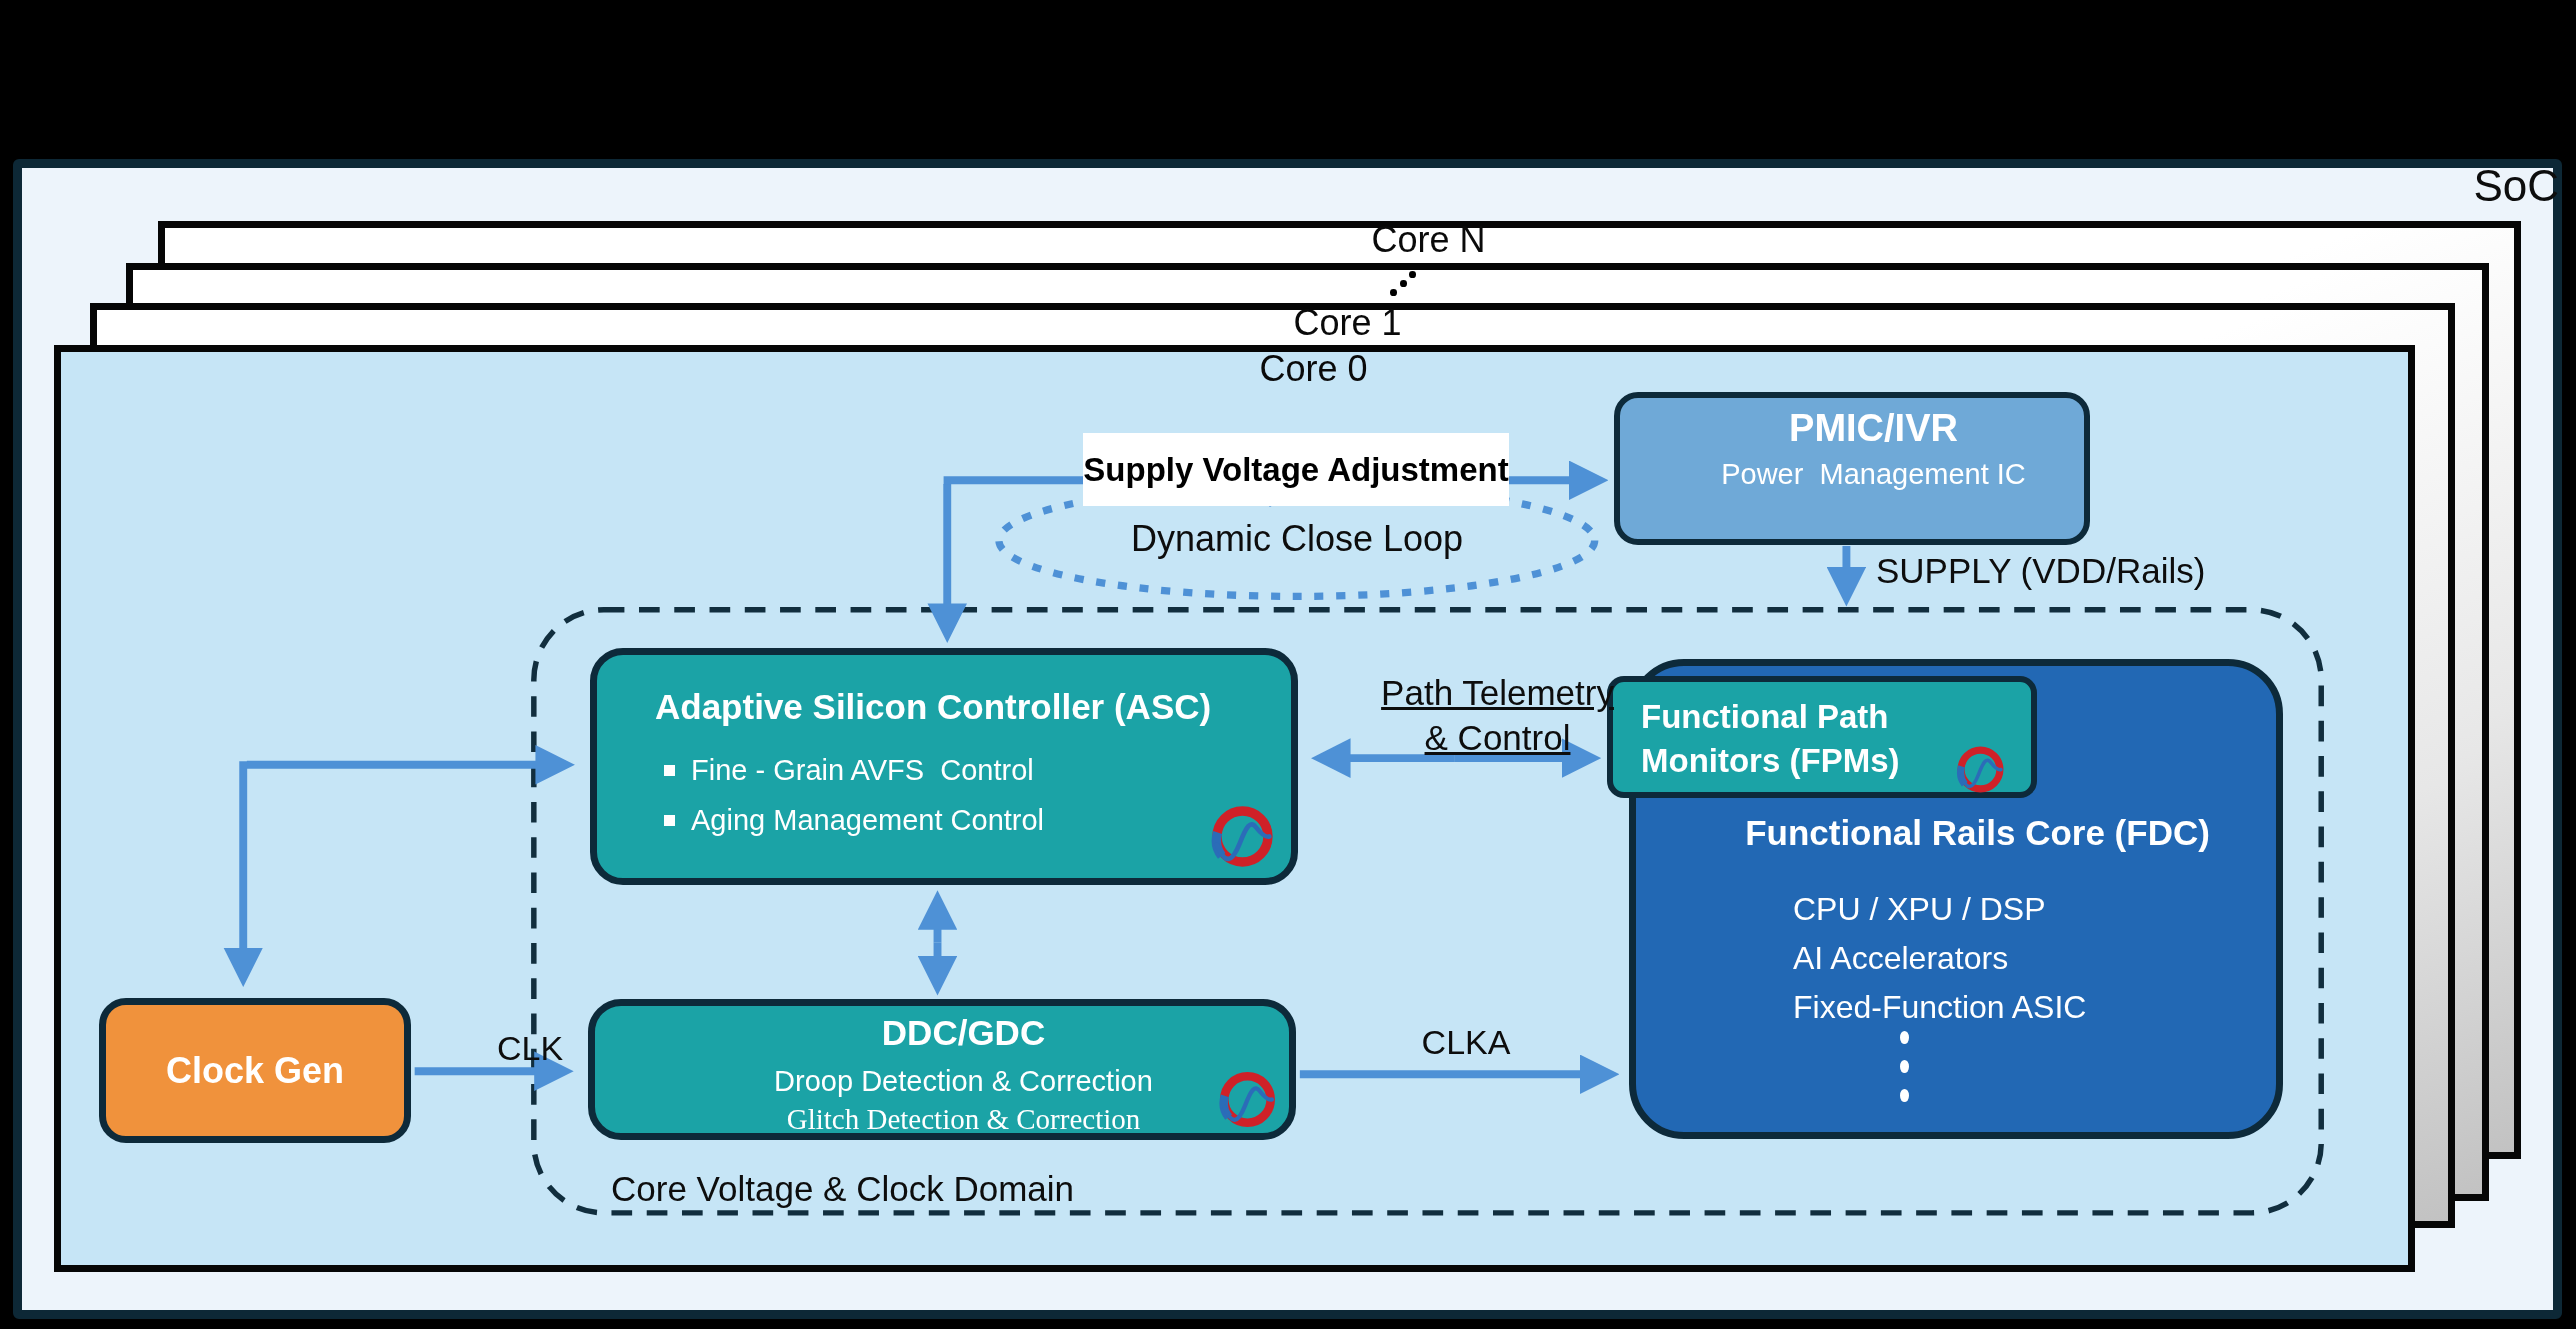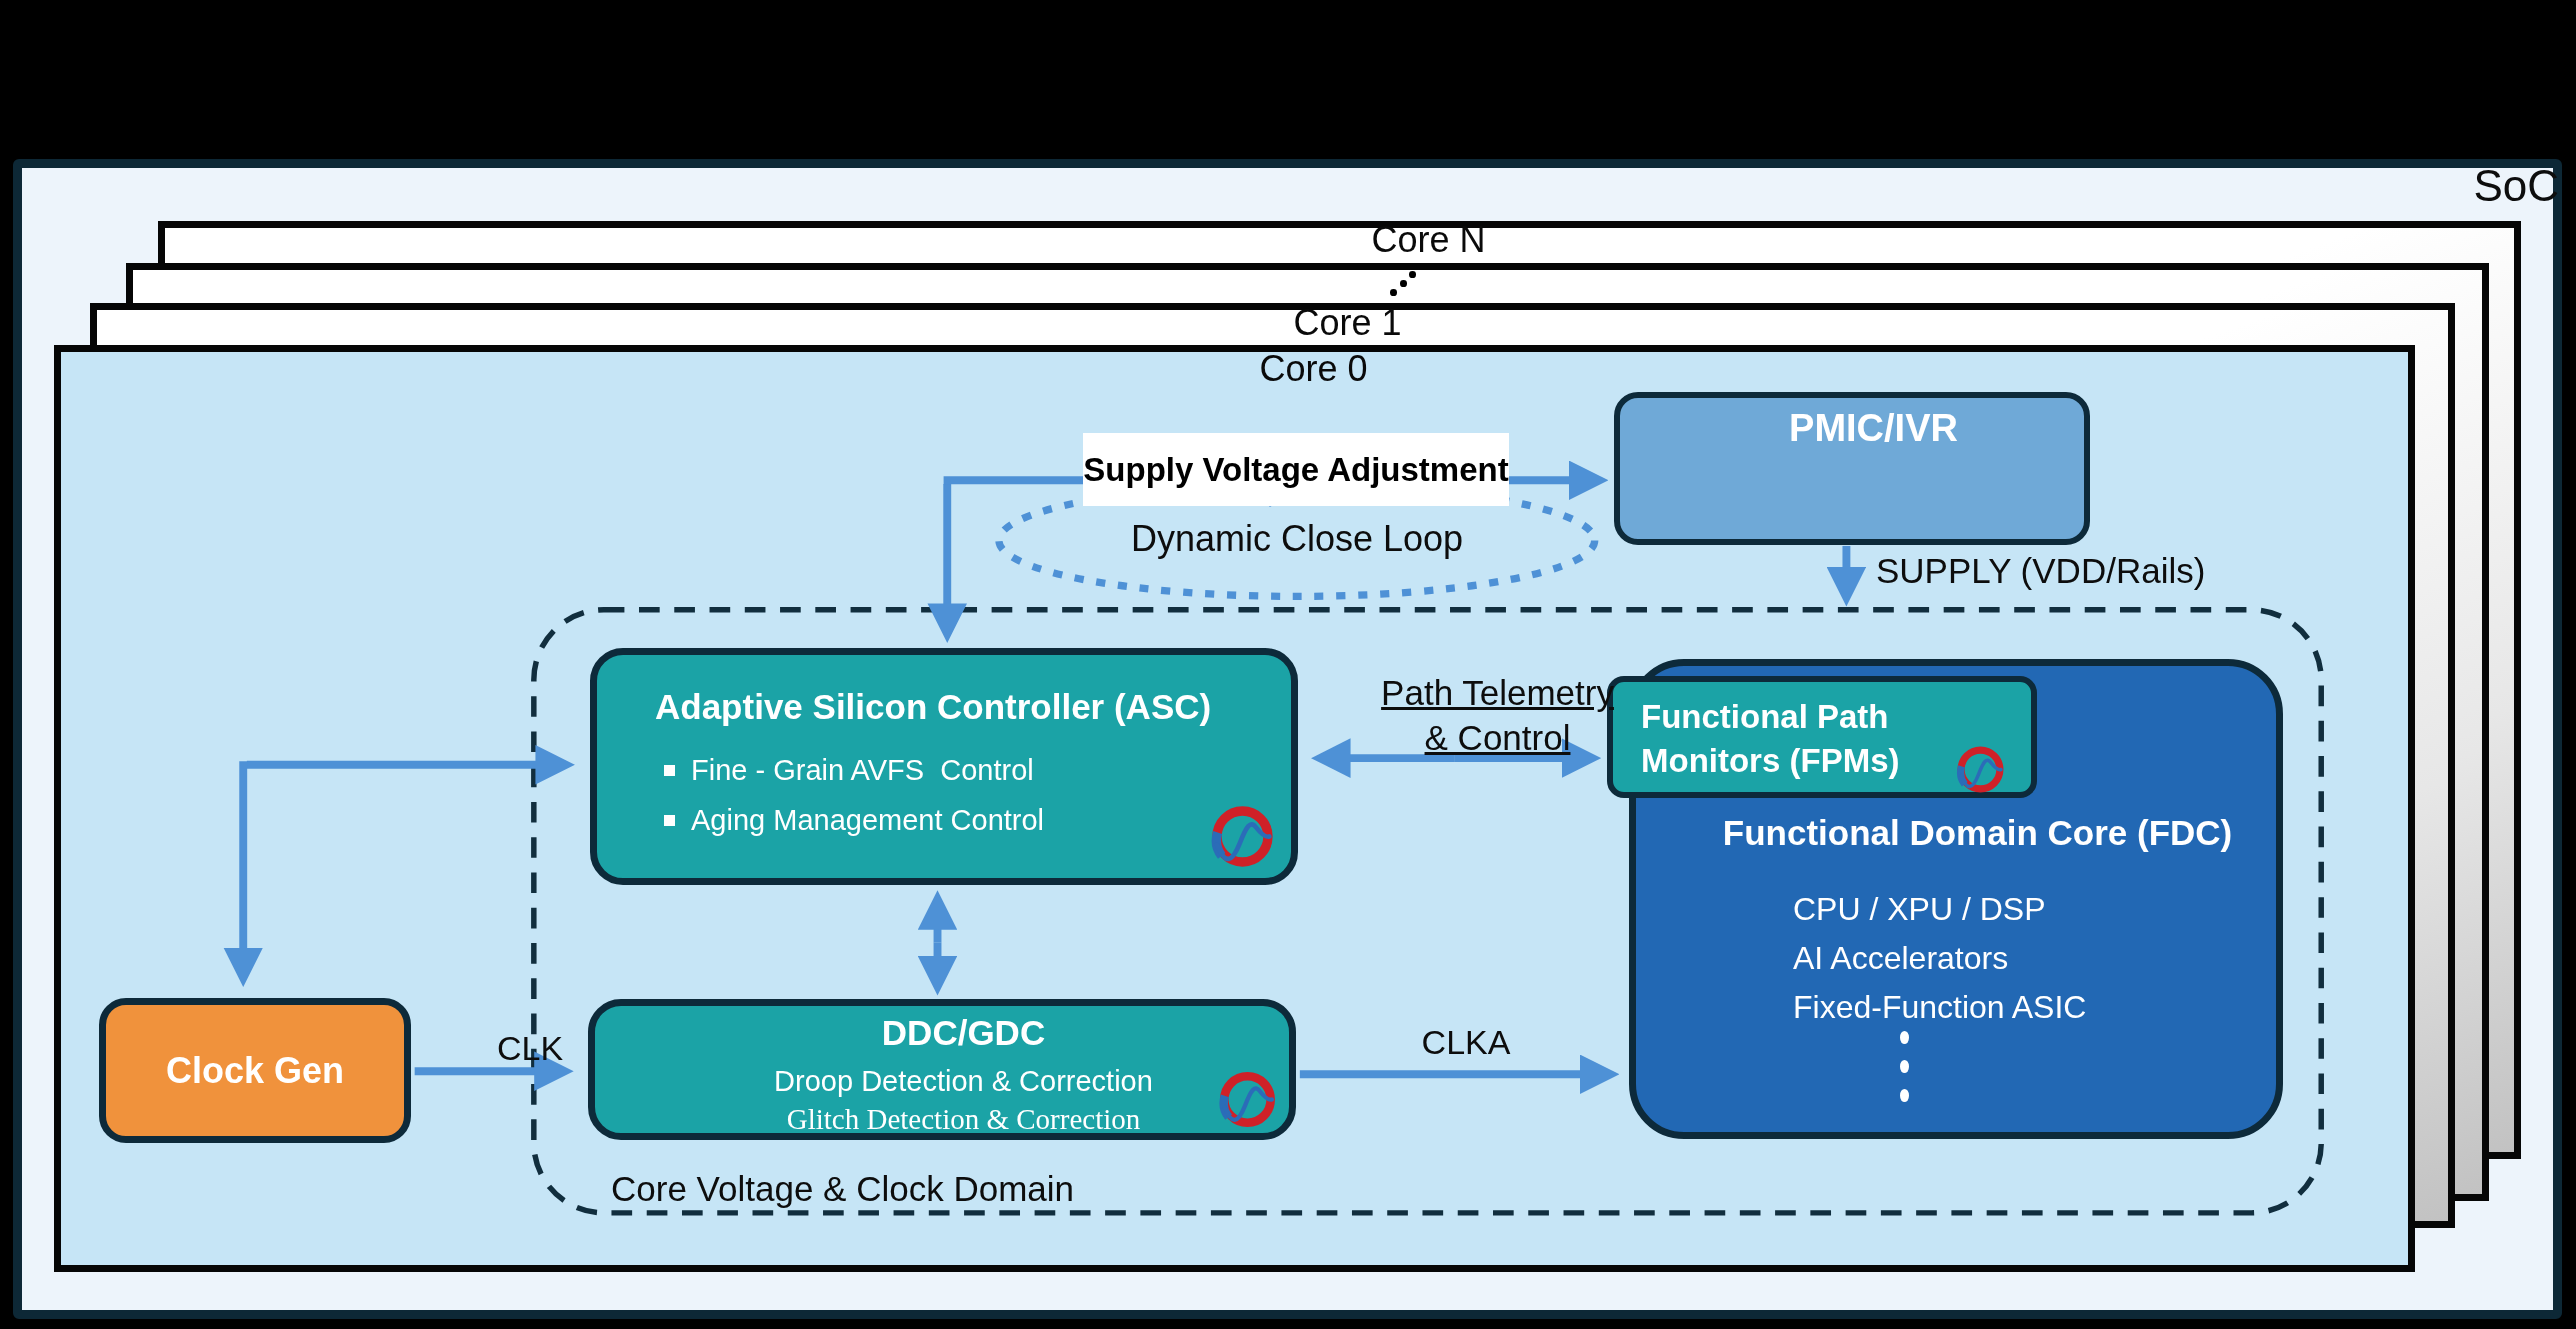--- a/index.html
+++ b/index.html
@@ -66,20 +66,21 @@
     <span class="ddot" style="left:1409px;top:271px;"></span>
     <span class="ddot" style="left:1400px;top:280px;"></span>
     <span class="ddot" style="left:1390px;top:289px;"></span>
   </span>
   <div class="core-label" style="left:1220px;top:302px;">Core 1</div>
   <div class="core-label" style="left:1186px;top:348px;">Core 0</div>
 
   
   <div class="node" id="pmic-box">
     <div class="ctr b-title" style="margin-top:8.5px;font-size:38px;">PMIC/IVR</div>
+    <div class="ctr pre" style="margin-top:6px;font-size:29px;line-height:36px;">Power  Management IC</div>
   </div>
 
   
   <div class="node teal" id="asc-box">
     <div class="b-title" style="margin:32px 0 0 58px;font-size:35px;">Adaptive Silicon Controller (ASC)</div>
     <div class="bullet-row" style="margin:27px 0 0 67px;font-size:29px;">
       <span class="bullet-sq"></span>
       <span class="pre">Fine - Grain AVFS  Control</span>
     </div>
     <div class="bullet-row" style="margin:17px 0 0 67px;font-size:29px;">
@@ -100,21 +101,21 @@
     <div class="ctr" style="font-size:29px;line-height:38px;font-family:Liberation Serif, serif;">Glitch Detection &amp; Correction</div>
     <svg class="logo" style="right:11px;top:63px;" width="61" height="61" viewBox="0 0 100 100">
       <circle cx="50" cy="50" r="38" fill="none" stroke="#cf2128" stroke-width="14"></circle>
       <path d="M 19 79 A 38 38 0 0 1 13 44" fill="none" stroke="#2b6cb8" stroke-width="14"></path>
       <path d="M12,62 C24,92 34,90 46,60 C56,34 62,26 70,36 C77,45 84,52 90,50" fill="none" stroke="#2b6cb8" stroke-width="7" stroke-linecap="round"></path>
     </svg>
   </div>
 
   
   <div class="node" id="fdc-box">
-    <div class="ctr b-title" style="margin-top:147px;font-size:35px;">Functional Domain Core (FDC)</div>
+    <div class="ctr b-title" style="margin-top:147px;font-size:35px;">Functional Rails Core (FDC)</div>
     <div style="margin:32px 0 0 157px;font-size:32px;line-height:49px;">
       <div>CPU / XPU / DSP</div>
       <div>AI Accelerators</div>
       <div>Fixed-Function ASIC</div>
     </div>
     <span>
       <span class="vdot" style="left:264px;top:365px;"></span>
       <span class="vdot" style="left:264px;top:394px;"></span>
       <span class="vdot" style="left:264px;top:423px;"></span>
     </span>

